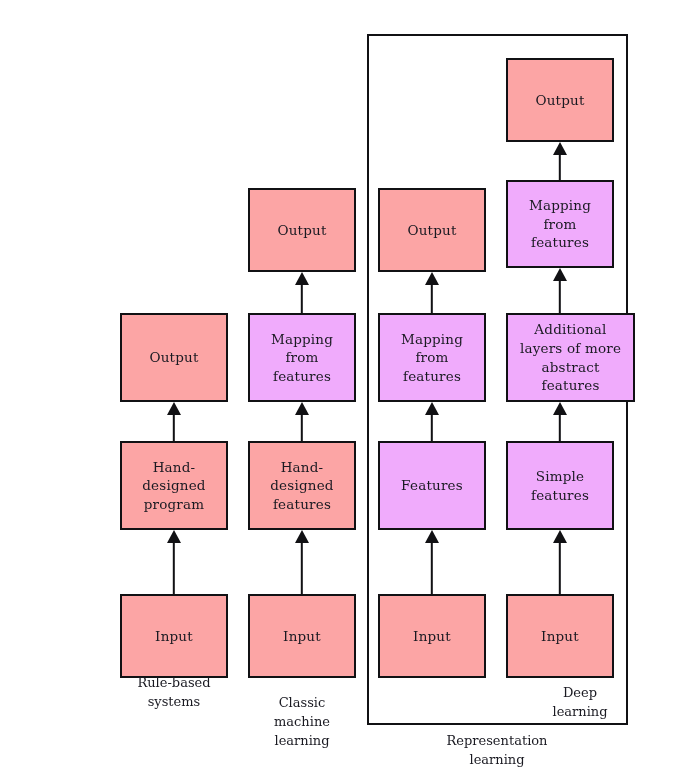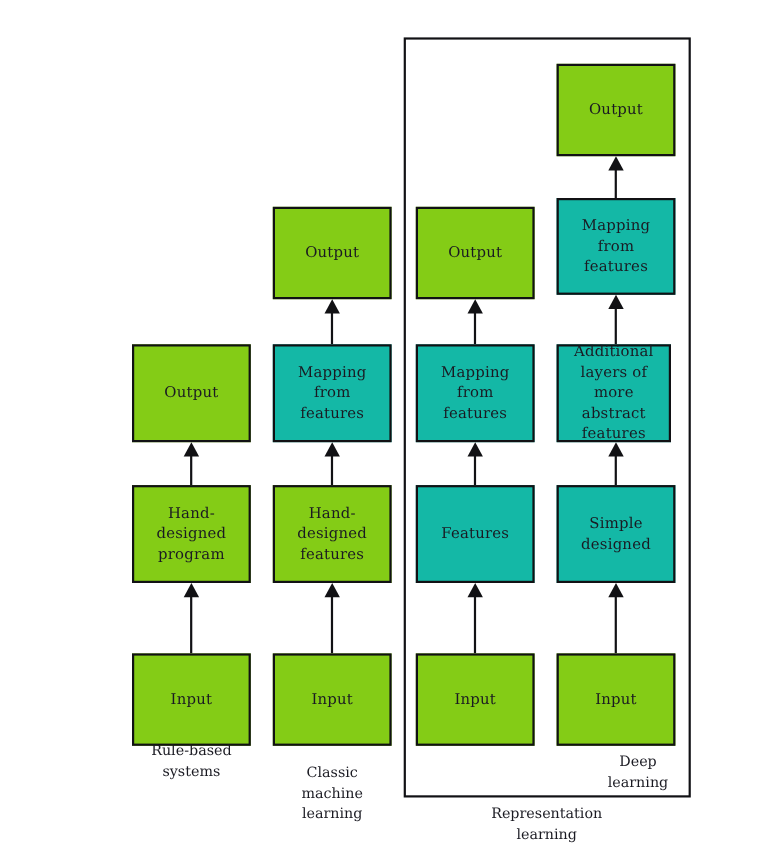--- a/index.html
+++ b/index.html
@@ -23,32 +23,32 @@
     box-sizing: border-box;
     border: 2px solid #111114;
     background: transparent;
   }
 
   
   .node {
     position: absolute;
     box-sizing: border-box;
     border: 2px solid #111114;
-    background: #84cc16;
+    background: #fca5a5;
     display: flex;
     align-items: center;
     justify-content: center;
     text-align: center;
     line-height: 1.38;
     font-size: 13.5px;
     letter-spacing: 0.2px;
     padding: 2px 6px;
   }
   .node.shaded {
-    background: #14b8a6;
+    background: #f0abfc;
   }
   .node .label {
     display: block;
     white-space: pre-line;
   }
 
   
   .arrow {
     position: absolute;
   }
@@ -199,35 +199,35 @@
   <div class="node shaded" style="left:506px; top:180px; width:108px; height:88px;">
     <span class="label">Mapping from
 features</span>
   </div>
 
   <div class="arrow" style="left:553px; top:268px; width:14px; height:45px;">
     <div class="head"></div>
     <div class="shaft"></div>
   </div>
 
-  <div class="node shaded" style="left:506px; top:313px; width:104px; height:89px;text-align:center;">
+  <div class="node shaded" style="left:506px; top:313px; width:129px; height:89px;text-align:center;">
     <span class="label">Additional
 layers of more
 abstract
 features</span>
   </div>
 
   <div class="arrow" style="left:553px; top:402px; width:14px; height:39px;">
     <div class="head"></div>
     <div class="shaft"></div>
   </div>
 
   <div class="node shaded" style="left:506px; top:441px; width:108px; height:89px;">
     <span class="label">Simple
-designed</span>
+features</span>
   </div>
 
   <div class="arrow" style="left:553px; top:530px; width:14px; height:64px;">
     <div class="head"></div>
     <div class="shaft"></div>
   </div>
 
   <div class="node" style="left:506px; top:594px; width:108px; height:84px;">
     <span class="label">Input</span>
   </div>

